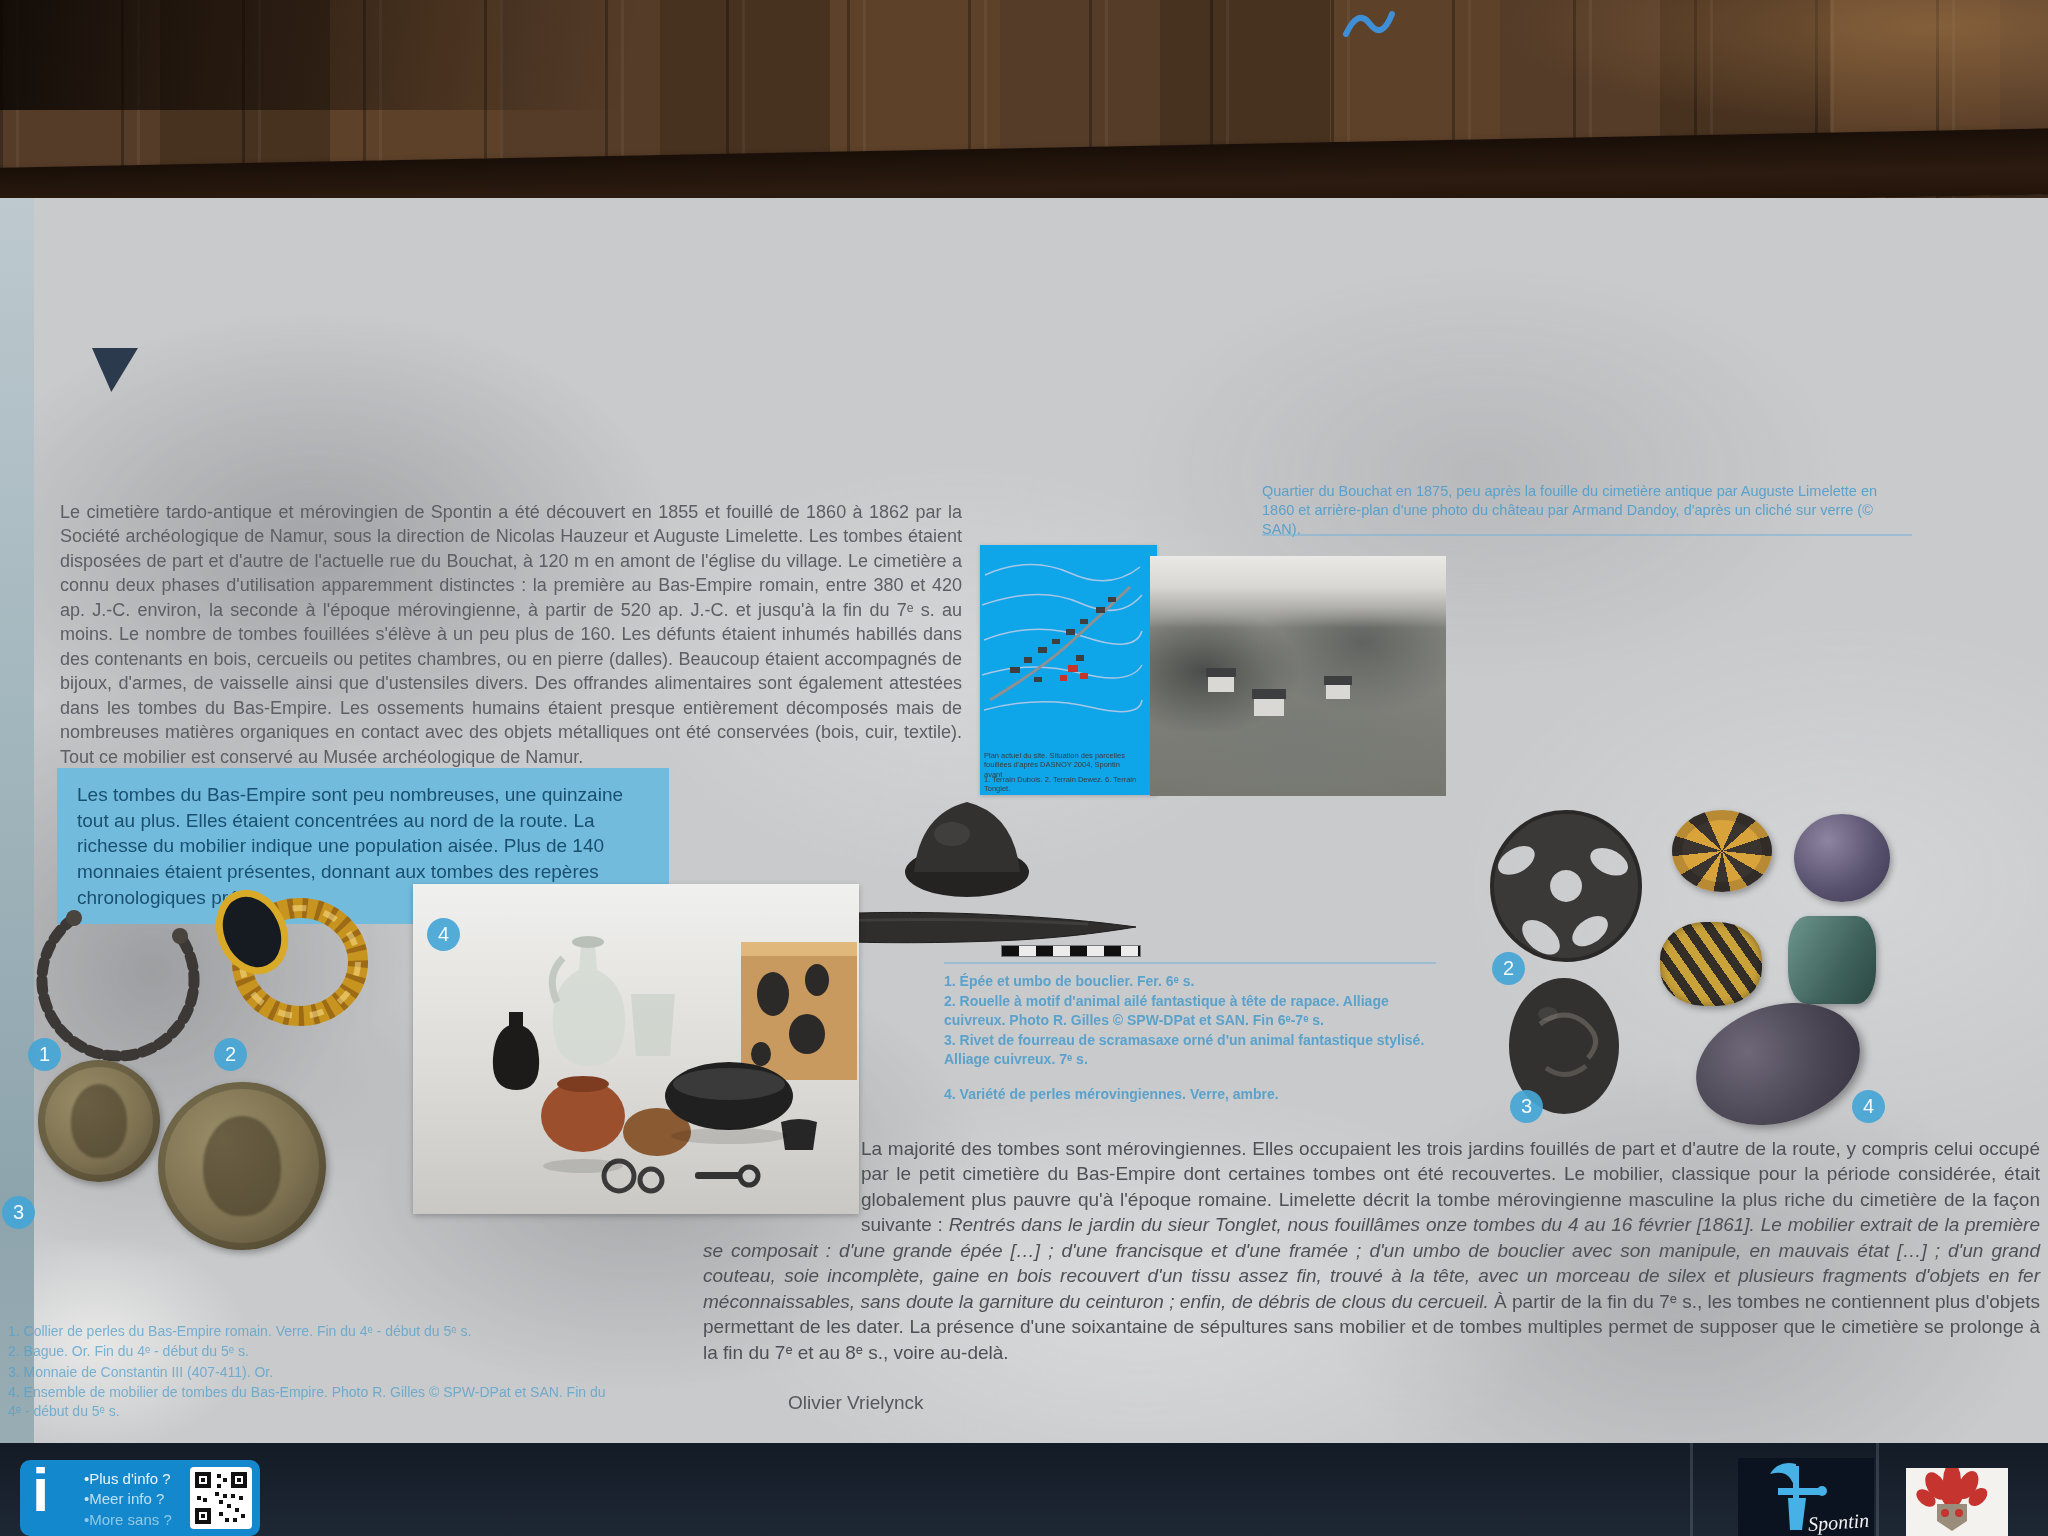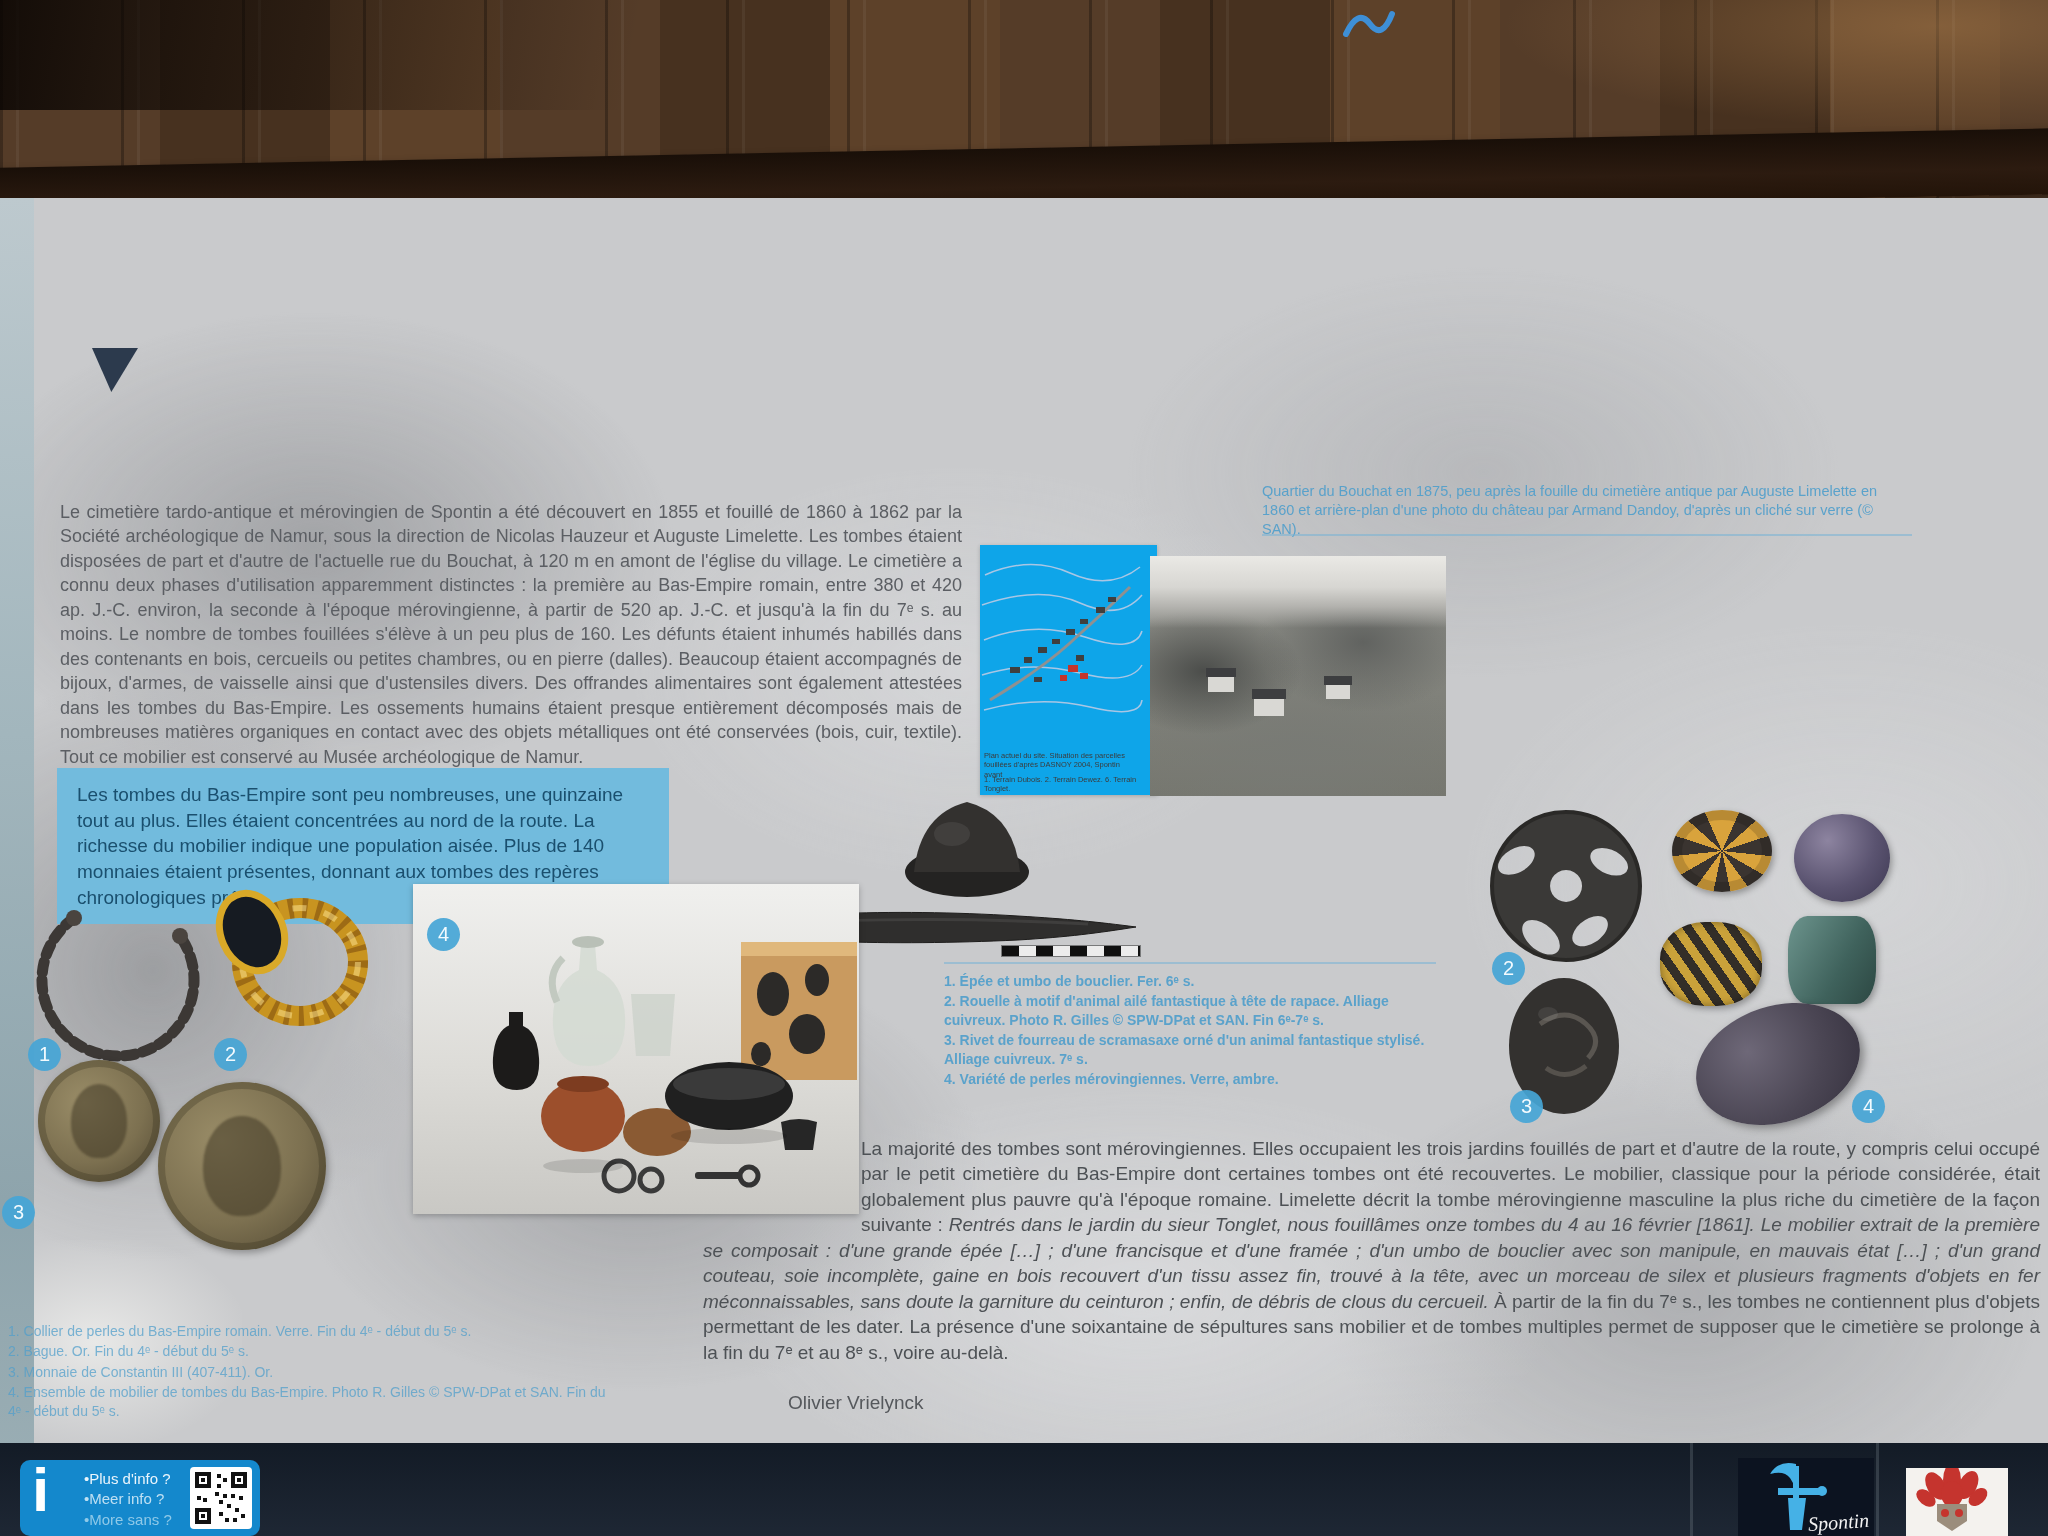--- a/index.html
+++ b/index.html
@@ -194,21 +194,21 @@
     <path d="M30 31 C 120 24, 260 20, 400 28" stroke="rgba(255,255,255,.08)" stroke-width="3" fill="none"></path>
   </svg>
   <div class="abs scalebar"></div>
 
   <div class="abs badge" style="left:692px;top:958px;">1</div>
 
   <div class="abs divider" style="left:944px;top:962px;width:492px;"></div>
   <div class="abs" style="left:944px;top:972px;width:498px;font-weight:bold;">
     <div class="cap-blue" style="font-size:14px;margin-bottom:2px;">1. Épée et umbo de bouclier. Fer. 6ᵉ s.</div>
     <div class="cap-blue" style="font-size:14px;margin-bottom:2px;">2. Rouelle à motif d'animal ailé fantastique à tête de rapace. Alliage cuivreux. Photo R. Gilles © SPW-DPat et SAN. Fin 6ᵉ-7ᵉ s.</div>
-    <div class="cap-blue" style="font-size:14px;margin-bottom:2px;">3. Rivet de fourreau de scramasaxe orné d'un animal fantastique stylisé. Alliage cuivreux. 7ᵉ s.</div>
+    <div class="cap-blue" style="font-size:14px;margin-bottom:17px;">3. Rivet de fourreau de scramasaxe orné d'un animal fantastique stylisé. Alliage cuivreux. 7ᵉ s.</div>
     <div class="cap-blue" style="font-size:14px;">4. Variété de perles mérovingiennes. Verre, ambre.</div>
   </div>
 
   <svg class="abs" style="left:1484px;top:806px;width:165px;height:160px;">
     <path fill-rule="evenodd" fill="#3a3937" d="M82 6 a74 74 0 1 0 0.1 0 Z
          M82 64 a16 16 0 1 0 0.1 0 Z
          M40 40 a20 12 -30 1 0 0.1 0 Z
          M118 42 a20 12 25 1 0 0.1 0 Z
          M48 114 a22 13 40 1 0 0.1 0 Z
          M114 110 a20 12 -35 1 0 0.1 0 Z"></path>

